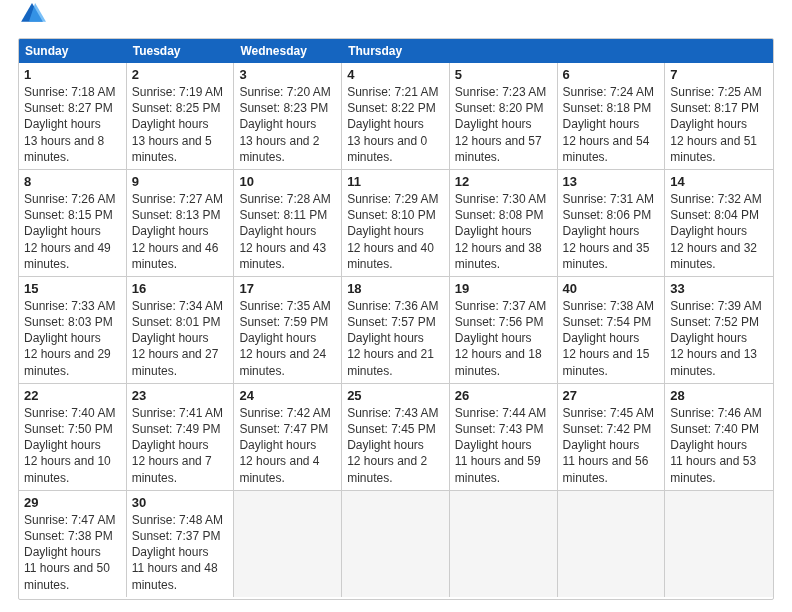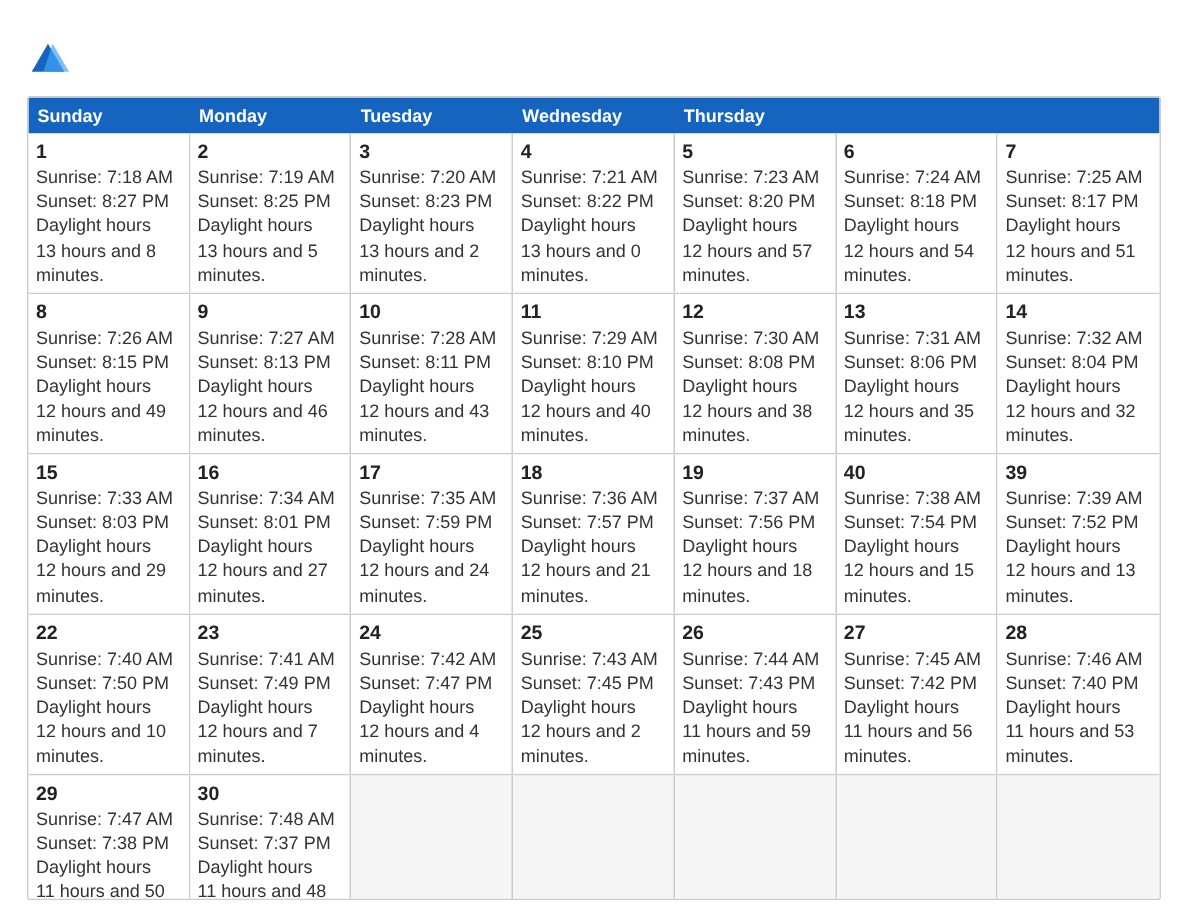--- a/index.html
+++ b/index.html
@@ -6,21 +6,21 @@
     body {
       font-family: Arial, sans-serif;
       background: #fff;
       width: 792px;
       height: 612px;
       overflow: hidden;
     }
     .page {
       width: 792px;
       height: 612px;
-      padding: 26px 18px 12px 18px;
+      padding: 0 18px 12px 18px;
       display: flex;
       flex-direction: column;
     }
     .header {
       display: flex;
       justify-content: space-between;
       align-items: flex-start;
       margin-bottom: 10px;
     }
     .logo {
@@ -129,21 +129,20 @@
     </div>
     <div class="title-block">
       <div class="main-title"></div>
       <div class="subtitle"></div>
     </div>
   </div>
 
   <div class="calendar">
     <div class="cal-header">
     <div class="cal-header-cell">Sunday</div>
-        <div class="cal-header-cell">Monday</div>
         <div class="cal-header-cell">Tuesday</div>
         <div class="cal-header-cell">Wednesday</div>
         <div class="cal-header-cell">Thursday</div>
       </div>
     <div class="cal-body">
     <div class="cal-row">
           <div class="cal-cell">
             <span class="day-num">1</span>
             <div class="day-info">Sunrise: 7:18 AM<br>Sunset: 8:27 PM<br>Daylight hours<br>13 hours and 8 minutes.</div>
           </div>
@@ -221,21 +220,21 @@
           </div>
           <div class="cal-cell">
             <span class="day-num">19</span>
             <div class="day-info">Sunrise: 7:37 AM<br>Sunset: 7:56 PM<br>Daylight hours<br>12 hours and 18 minutes.</div>
           </div>
           <div class="cal-cell">
             <span class="day-num">40</span>
             <div class="day-info">Sunrise: 7:38 AM<br>Sunset: 7:54 PM<br>Daylight hours<br>12 hours and 15 minutes.</div>
           </div>
           <div class="cal-cell">
-            <span class="day-num">39</span>
+            <span class="day-num">33</span>
             <div class="day-info">Sunrise: 7:39 AM<br>Sunset: 7:52 PM<br>Daylight hours<br>12 hours and 13 minutes.</div>
           </div>
         </div>
         <div class="cal-row">
           <div class="cal-cell">
             <span class="day-num">22</span>
             <div class="day-info">Sunrise: 7:40 AM<br>Sunset: 7:50 PM<br>Daylight hours<br>12 hours and 10 minutes.</div>
           </div>
           <div class="cal-cell">
             <span class="day-num">23</span>

